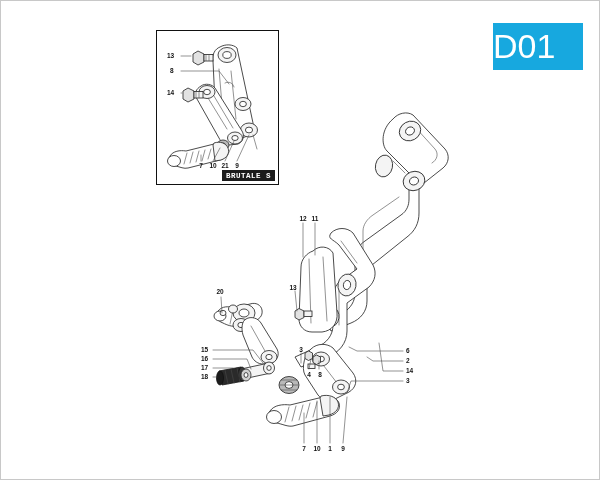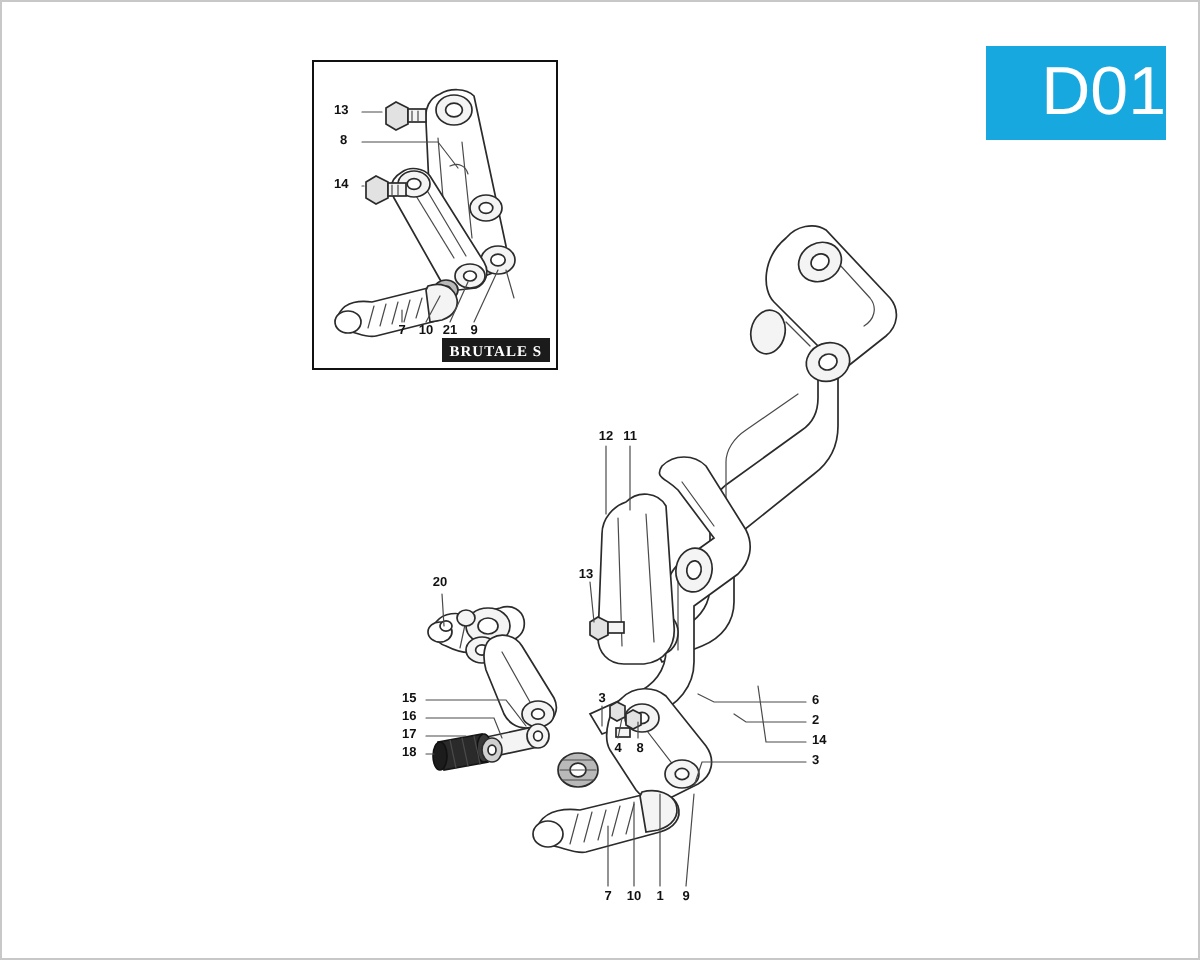--- a/index.html
+++ b/index.html
@@ -18,21 +18,21 @@
   }
   
   #badge{
     position:absolute;
     right:16px;top:22px;
     width:90px;height:47px;
     background:#17a8df;
     color:#ffffff;
     font-size:34px;
     line-height:47px;
-    text-align:right;
+    text-align:left;
     letter-spacing:0px;
     font-family:"Liberation Sans", sans-serif;
   }
   
   #inset{
     position:absolute;
     left:155px;top:29px;
     width:123px;height:155px;
     border:1.4px solid #111111;
     background:#ffffff;
@@ -40,21 +40,21 @@
   }
   #inset-tag{
     position:absolute;
     right:3px;bottom:3px;
     background:#1b1b1b;
     color:#ffffff;
     font-size:7.5px;
     font-weight:bold;
     letter-spacing:0.5px;
     padding:1.5px 4px 1.5px 4px;
-    font-family:Liberation Serif, serif;
+    font-family:Liberation Mono, monospace;
   }
   
   .lbl{
     position:absolute;
     font-size:6.5px;
     font-weight:bold;
     color:#111111;
     font-family:"Liberation Sans", sans-serif;
     white-space:nowrap;
     line-height:7px;

